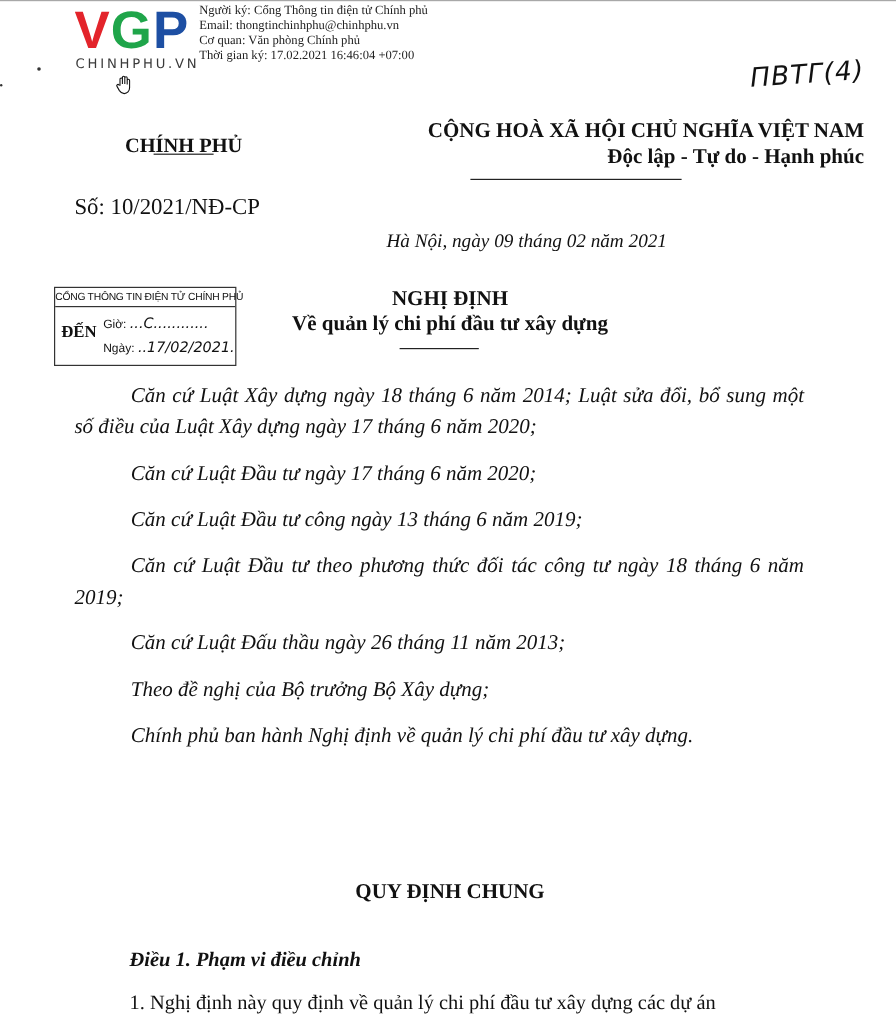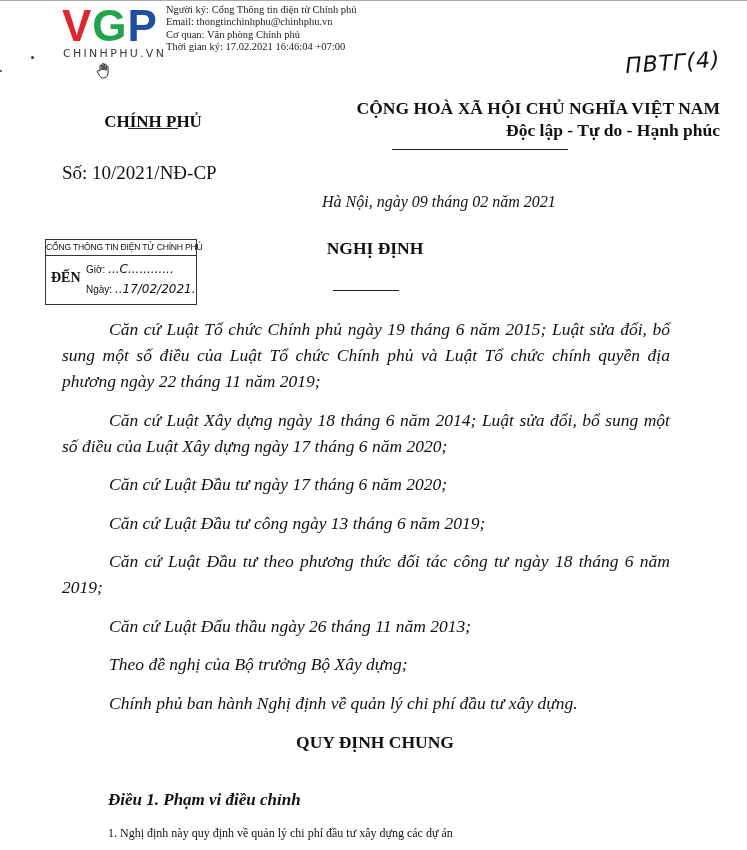--- a/index.html
+++ b/index.html
@@ -48,21 +48,21 @@
     .title { position: absolute; left: 200px; top: 238px; width: 350px; text-align: center; font-weight: bold; font-size: 17.5px; line-height: 21px; }
     .title-rule { position: absolute; left: 333px; top: 290px; width: 66px; height: 1px; background: #222; }
 
     
     .body-text { position: absolute; left: 62px; top: 316px; width: 608px; font-style: italic; font-size: 17.5px; line-height: 26px; }
     .body-text p { margin: 0 0 12.5px 0; text-indent: 47px; text-align: justify; }
     .body-text p.last { margin-bottom: 0; }
 
     .chapter { position: absolute; left: 250px; top: 731px; width: 250px; text-align: center; font-weight: bold; font-size: 17.5px; line-height: 22px; }
     .article { position: absolute; left: 108px; top: 790px; font-weight: bold; font-size: 17px; font-style: italic; }
-    .clause { position: absolute; left: 108px; top: 826px; font-size: 12px; white-space: nowrap; }
+    .clause { position: absolute; left: 108px; top: 826px; font-size: 17px; white-space: nowrap; }
   </style>
 </head>
 <body>
 
 <div class="top-border"></div>
 
 <div class="logo">
   <div class="logo-letters">
     <span id="lv" style="color: rgb(227, 36, 43);">V</span><span id="lg" style="color: rgb(31, 165, 74);">G</span><span id="lp" style="color: rgb(29, 79, 163);">P</span>
   </div>
@@ -103,25 +103,25 @@
   <div class="stamp-gio">
     <span>Giờ: </span><span class="hand">...C............</span>
   </div>
   <div class="stamp-ngay">
     <span>Ngày: </span><span class="hand">..17/02/2021.</span>
   </div>
 </div>
 
 <div class="title">
   <div>NGHỊ ĐỊNH</div>
+  <div>Về quản lý chi phí đầu tư xây dựng</div>
 </div>
 <div class="title-rule"></div>
 
 <div class="body-text">
-  <p>Căn cứ Luật Tổ chức Chính phủ ngày 19 tháng 6 năm 2015; Luật sửa đổi, bổ sung một số điều của Luật Tổ chức Chính phủ và Luật Tổ chức chính quyền địa phương ngày 22 tháng 11 năm 2019;</p>
   <p>Căn cứ Luật Xây dựng ngày 18 tháng 6 năm 2014; Luật sửa đổi, bổ sung một số điều của Luật Xây dựng ngày 17 tháng 6 năm 2020;</p>
   <p>Căn cứ Luật Đầu tư ngày 17 tháng 6 năm 2020;</p>
   <p>Căn cứ Luật Đầu tư công ngày 13 tháng 6 năm 2019;</p>
   <p>Căn cứ Luật Đầu tư theo phương thức đối tác công tư ngày 18 tháng 6 năm 2019;</p>
   <p>Căn cứ Luật Đấu thầu ngày 26 tháng 11 năm 2013;</p>
   <p>Theo đề nghị của Bộ trưởng Bộ Xây dựng;</p>
   <p class="last">Chính phủ ban hành Nghị định về quản lý chi phí đầu tư xây dựng.</p>
 </div>
 
 <div class="chapter">

